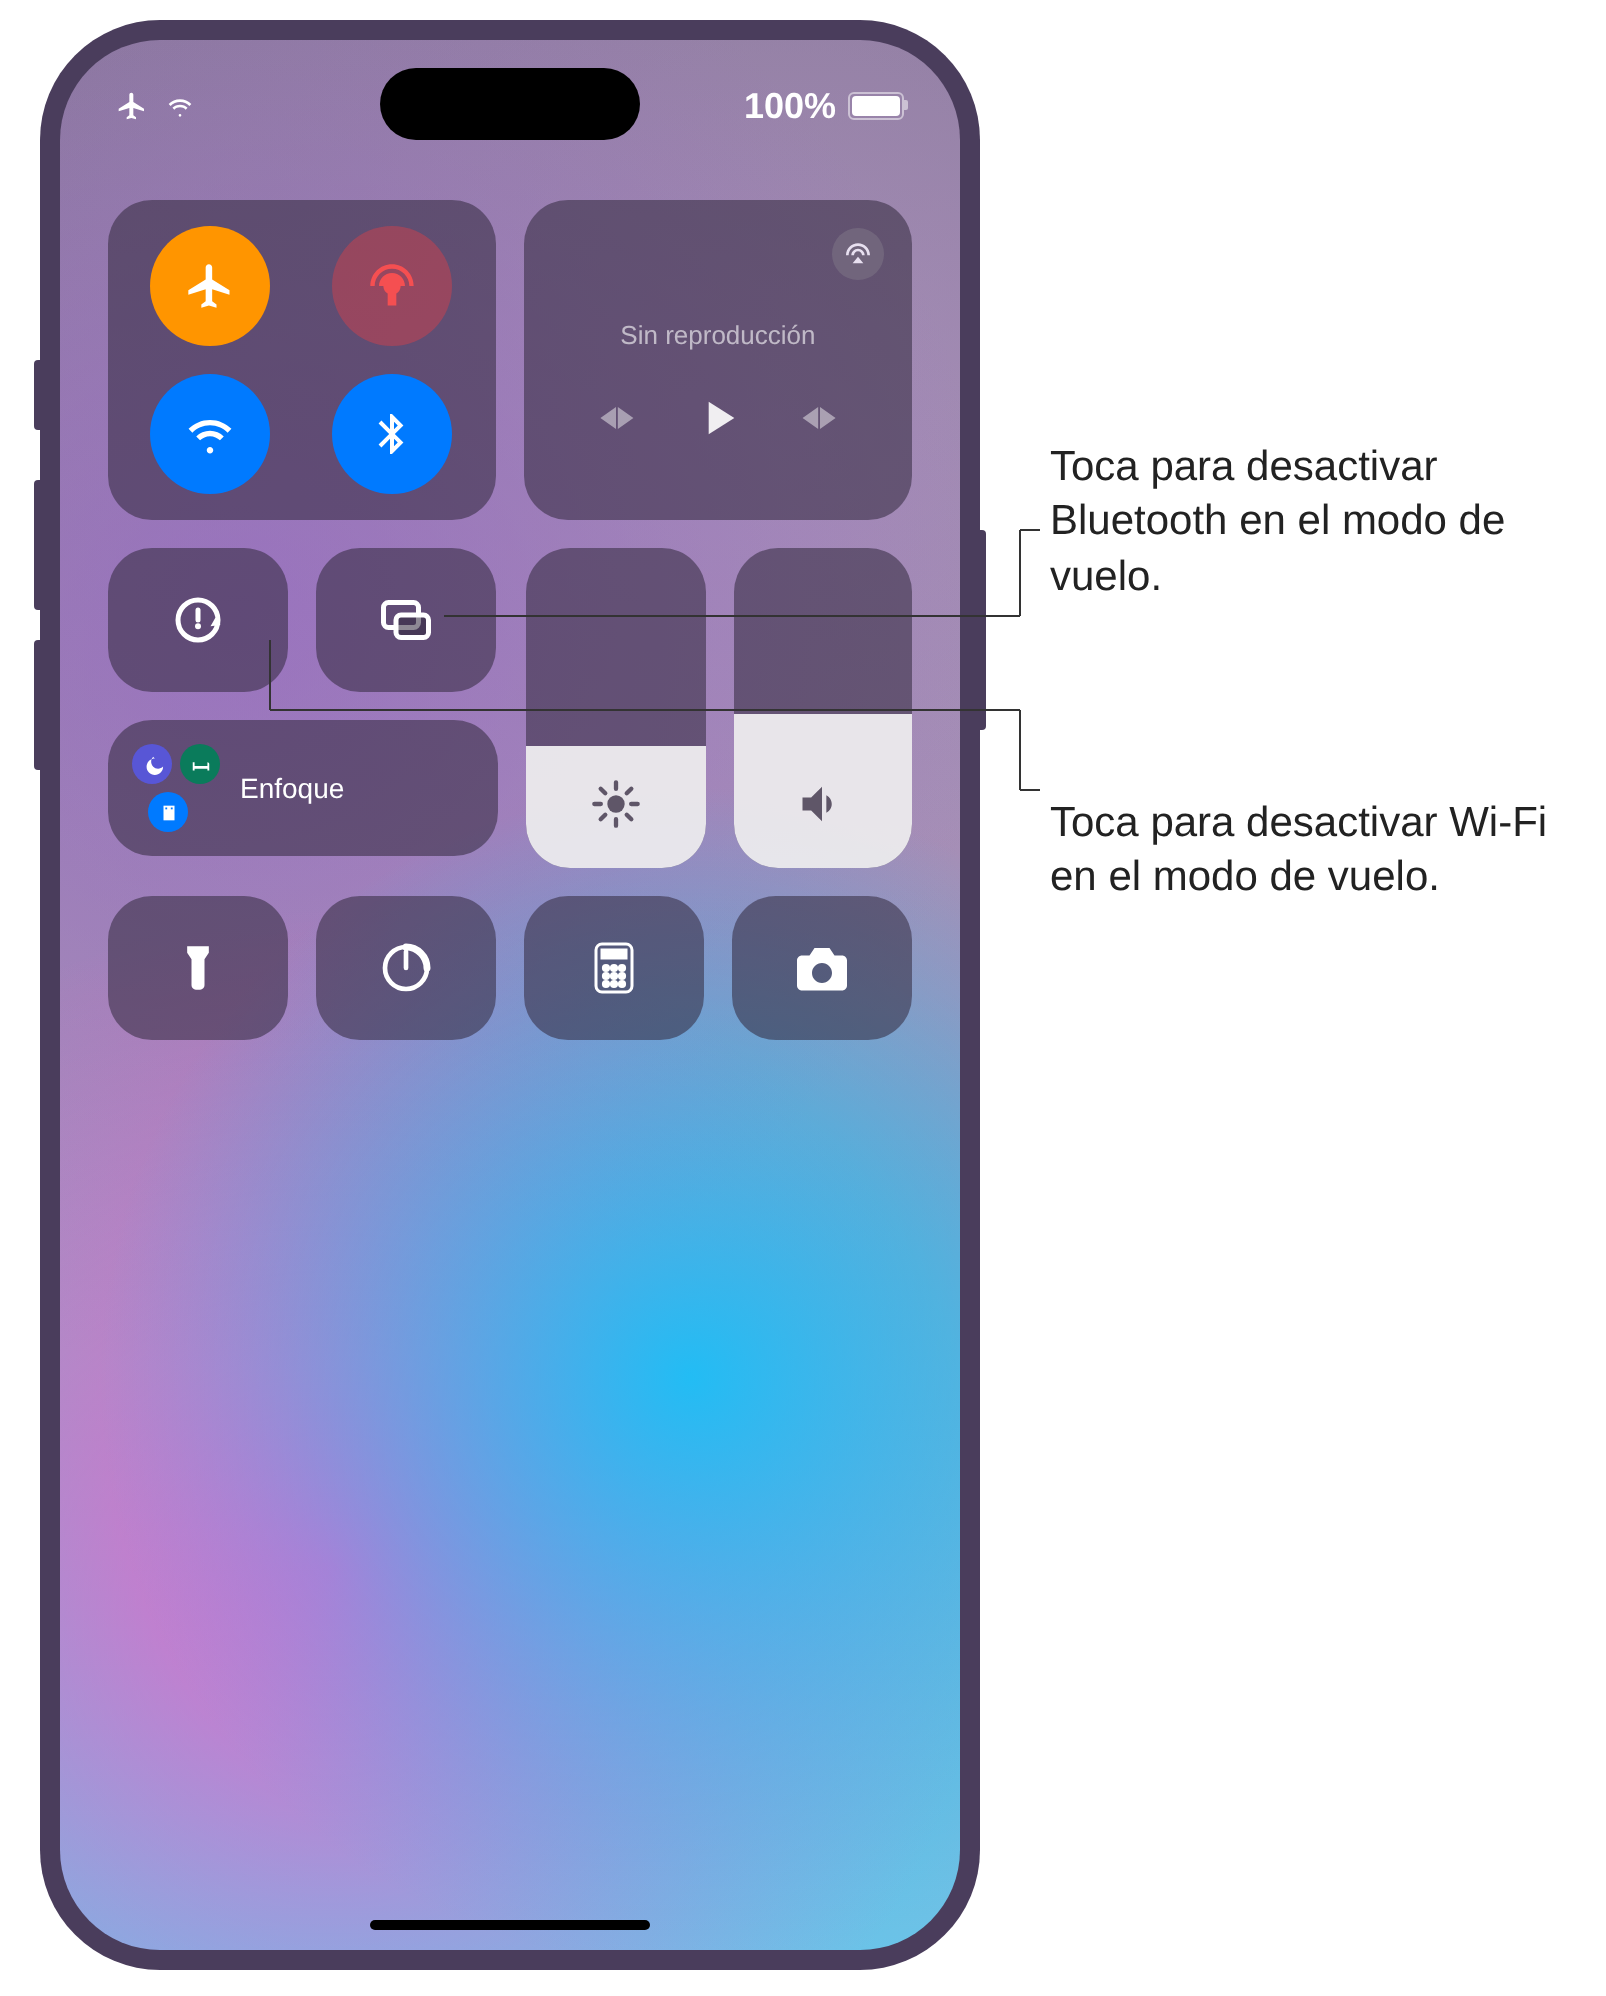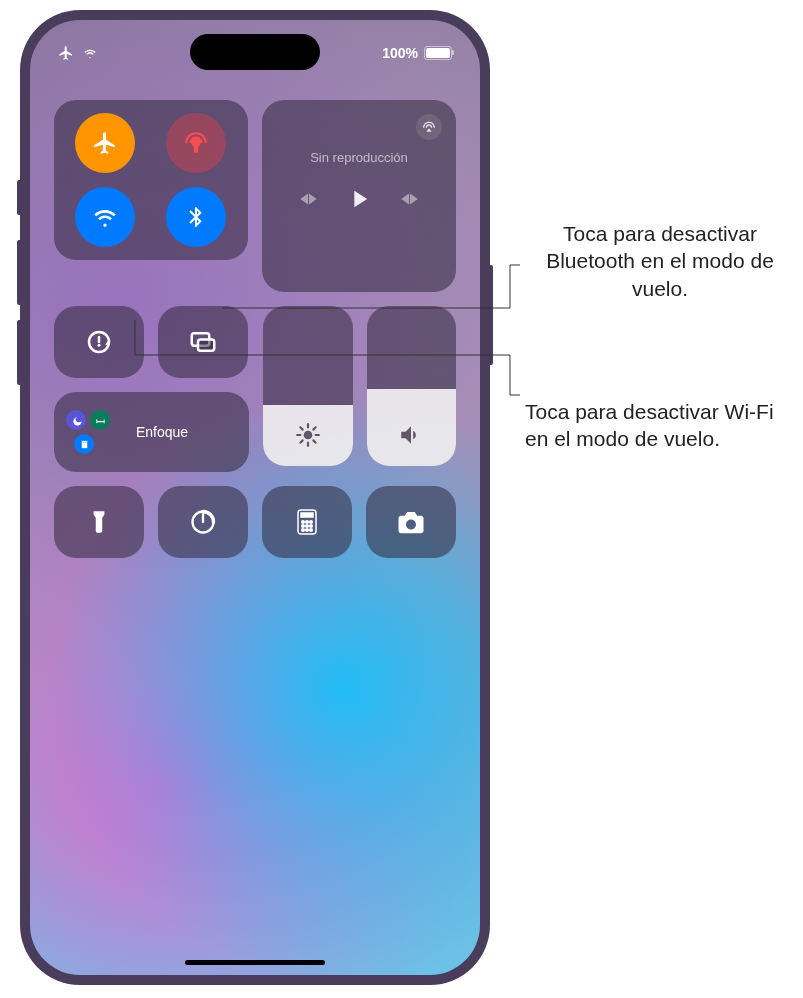--- a/index.html
+++ b/index.html
@@ -64,21 +64,21 @@
   position: absolute;
   top: 18px;
   left: 0;
   right: 0;
   height: 30px;
   display: flex;
   justify-content: space-between;
   align-items: center;
   padding: 0 28px;
   color: #fff;
-  font-size: 14px;
+  font-size: 18px;
   font-weight: 600;
 }
 
 .status-left { display: flex; gap: 8px; align-items: center; }
 .status-right { display: flex; gap: 6px; align-items: center; }
 
 .battery-icon-shell {
   width: 26px;
   height: 12px;
   border: 1px solid rgba(255,255,255,0.5);
@@ -138,22 +138,22 @@
   justify-self: center;
   align-self: center;
 }
 
 .circle-btn.orange { background: #ff9500; }
 .circle-btn.red-off { background: rgba(255,60,60,0.35); }
 .circle-btn.blue { background: #007aff; }
 
 .media-tile {
   width: 195px;
-  height: 192px;
-  padding: 14px;
+  height: 160px;
+  padding: 24px;
   box-sizing: border-box;
   display: flex;
   flex-direction: column;
 }
 
 .airplay-corner {
   position: absolute;
   right: 14px;
   top: 14px;
   width: 26px;
@@ -183,26 +183,26 @@
 .small-tile {
   width: 90px;
   height: 72px;
   display:flex;
   align-items:center;
   justify-content:center;
 }
 
 .focus-tile {
   width: 195px;
-  height: 80px;
+  height: 68px;
   display:flex;
   align-items:center;
   padding: 0 12px;
   box-sizing:border-box;
-  gap: 26px;
+  gap: 10px;
 }
 
 .focus-cluster { position: relative; width: 44px; height: 44px;}
 .mini-dot {
   position:absolute;
   width: 20px; height: 20px; border-radius: 50%;
   display:flex; align-items:center; justify-content:center;
   font-size: 10px;
 }
 .mini-dot.moon { background:#5856d6; left:0; top:0; }
@@ -455,14 +455,14 @@
   <line class="callout-line" x1="222" y1="308" x2="510" y2="308" stroke="#333" stroke-width="1"></line>
   <line class="callout-line" x1="510" y1="308" x2="510" y2="265" stroke="#333" stroke-width="1"></line>
   <line class="callout-line" x1="510" y1="265" x2="520" y2="265" stroke="#333" stroke-width="1"></line>
 
   <line class="callout-line" x1="135" y1="320" x2="135" y2="355" stroke="#333" stroke-width="1"></line>
   <line class="callout-line" x1="135" y1="355" x2="510" y2="355" stroke="#333" stroke-width="1"></line>
   <line class="callout-line" x1="510" y1="355" x2="510" y2="395" stroke="#333" stroke-width="1"></line>
   <line class="callout-line" x1="510" y1="395" x2="520" y2="395" stroke="#333" stroke-width="1"></line>
 </svg>
 
-<div class="annotation" style="left:525px; top:220px; width:270px;text-align:center;">Toca para desactivar Bluetooth en el modo de vuelo.</div>
+<div class="annotation" style="left:525px; top:220px; width:270px;">Toca para desactivar Bluetooth en el modo de vuelo.</div>
 <div class="annotation" style="left:525px; top:355px; width:270px;margin-top:43px;">Toca para desactivar Wi-Fi en el modo de vuelo.</div>
 
 </body></html>

